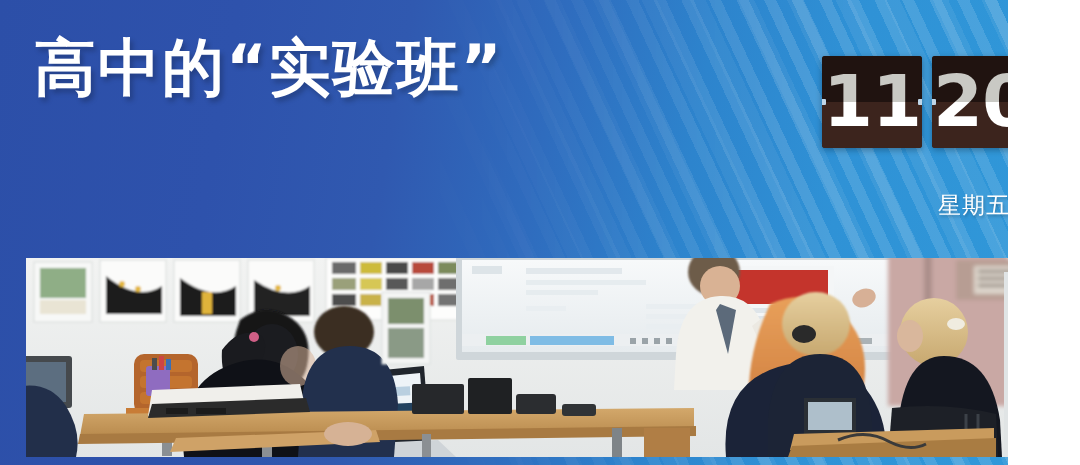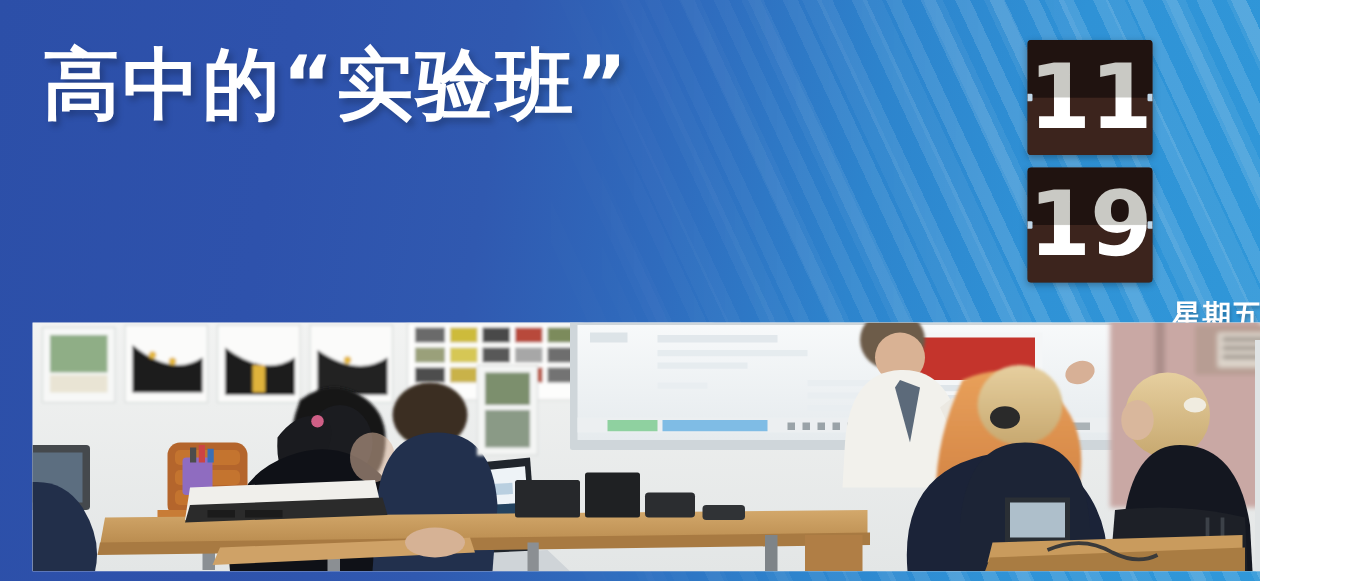--- a/index.html
+++ b/index.html
@@ -60,24 +60,23 @@
     letter-spacing:2px;
     text-shadow:3px 4px 5px rgba(0,0,0,0.22);
     font-family:"DejaVu Sans","Liberation Sans",sans-serif;
   }
   .headline .l1{display:block;white-space:nowrap;}
   .headline .l2{display:block;white-space:nowrap;}
 
   
   .clock{
     position:absolute;
-    left:822px;top:32px;
+    left:822px;top:56px;
     display:flex;
     gap:10px;
-    flex-direction:column;
   }
   .flip{
     position:relative;
     width:100px;height:92px;
     border-radius:3px;
     overflow:hidden;
     box-shadow:0 2px 6px rgba(0,0,0,0.30);
     background:#3a241e;
   }
   .flip .top-half{
@@ -108,27 +107,26 @@
     -webkit-background-clip:text;
             background-clip:text;
     -webkit-text-fill-color:transparent;
     padding-bottom:2px;
   }
 
   .weekday{
     position:absolute;
     left:938px;top:190px;
     color:#ffffff;
-    font-weight:bold;
+    font-weight:normal;
     font-size:23px;
     letter-spacing:1px;
     text-shadow:1px 2px 3px rgba(0,0,0,0.25);
     font-family:"DejaVu Sans","Liberation Sans",sans-serif;
     white-space:nowrap;
-    margin-top:47px;
   }
 
   
   .photo{
     position:absolute;
     left:26px;top:258px;
     width:1031px;height:199px;
     overflow:hidden;
     background:#e9ecef;
   }
@@ -153,21 +151,21 @@
       <div class="bot-half"></div>
       <div class="hinge-l"></div>
       <div class="hinge-r"></div>
       <div class="digits">11</div>
     </div>
     <div class="flip">
       <div class="top-half"></div>
       <div class="bot-half"></div>
       <div class="hinge-l"></div>
       <div class="hinge-r"></div>
-      <div class="digits">19</div>
+      <div class="digits">20</div>
     </div>
   </div>
 
   <div class="weekday">星期五</div>
 
   <div class="photo">
     <svg viewBox="0 0 1031 199" preserveAspectRatio="none">
       <defs>
         <linearGradient id="wall" x1="0" y1="0" x2="0" y2="1">
           <stop offset="0%" stop-color="#f2f3f2"></stop>

